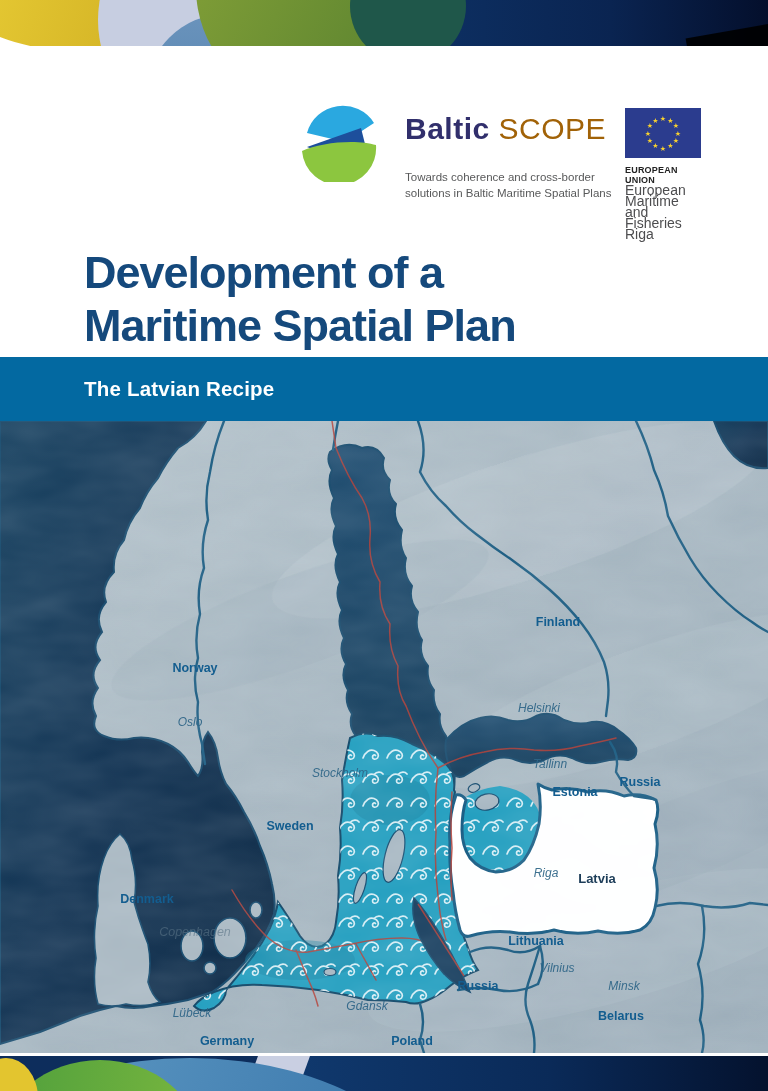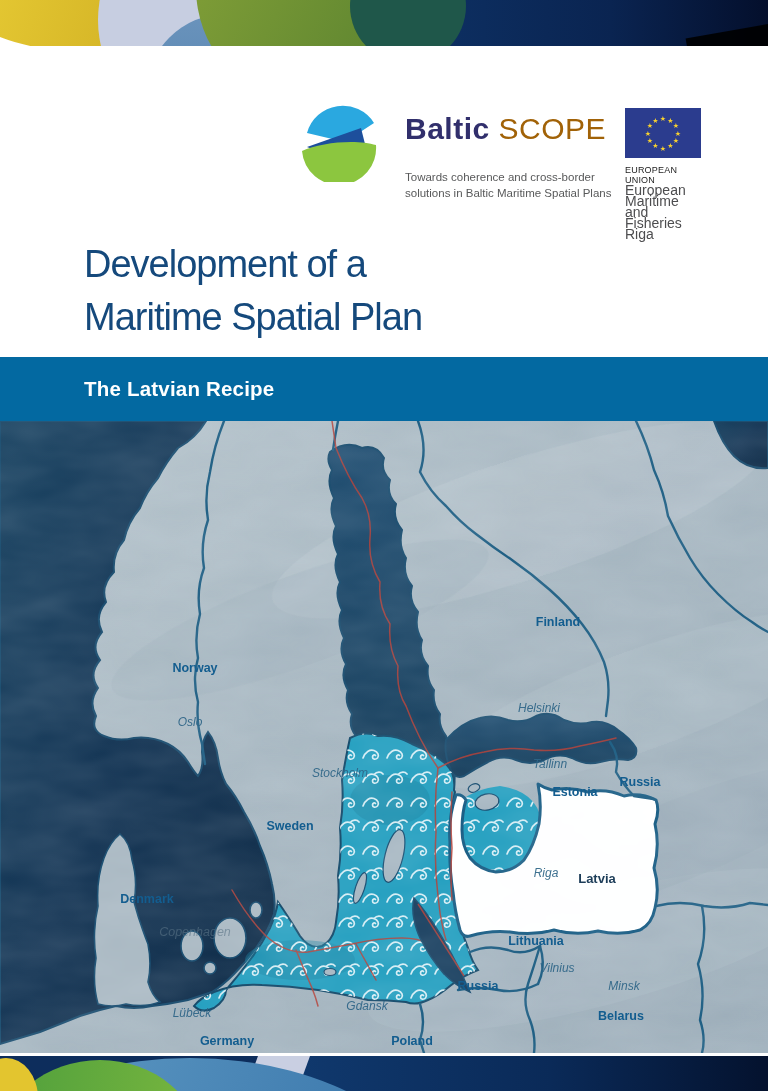--- a/index.html
+++ b/index.html
@@ -17,25 +17,25 @@
   .tb-dkgreen{left:350px;top:-52px;width:116px;height:116px;border-radius:50%;background:#1f574a;}
   
   .logo{position:absolute;left:298px;top:100px;width:82px;height:82px;}
   .brand{position:absolute;left:405px;top:112px;}
   .brand-title{font-size:30px;letter-spacing:.5px;}
   .brand-title .b{font-weight:bold;color:#312f6c;text-align:center;}
   .brand-title .s{font-weight:normal;color:#a16207;}
   .brand-tag{margin-top:23px;font-size:11.5px;line-height:16px;color:#58595a;}
   .eu{position:absolute;left:625px;top:108px;width:78px;}
   .eu-flag{width:76px;height:50px;display:block;}
-  .eu-cap1{margin-top:7px;font-size:9px;font-weight:normal;color:#232323;letter-spacing:.2px;}
+  .eu-cap1{margin-top:7px;font-size:9px;font-weight:bold;color:#232323;letter-spacing:.2px;}
   .eu-cap2{font-size:14px;color:#4d4d4f;line-height:11px;}
   
-  .cover-title{position:absolute;left:84px;top:238px;font-size:38px;line-height:53px;
-               font-weight:normal;letter-spacing:-1px;color:#15497c;}
+  .cover-title{position:absolute;left:84px;top:246px;font-size:45px;line-height:53px;
+               font-weight:bold;letter-spacing:-1px;color:#15497c;}
   .sub-bar{position:absolute;left:0;top:357px;width:768px;height:64px;background:#0369a1;}
   .sub-bar span{position:absolute;left:84px;top:20px;color:#fff;font-size:20.5px;font-weight:bold;letter-spacing:.2px;}
   
   .map{position:absolute;left:0;top:421px;width:768px;height:632px;}
   .lbl{font-family:"Liberation Sans",sans-serif;text-anchor:middle;}
   .country{font-weight:bold;font-size:12.5px;fill:#135d8f;}
   .country-dark{font-weight:bold;font-size:13px;fill:#1c3c58;}
   .city{font-style:italic;font-size:12px;fill:#2e6587;opacity:.92;}
   .city-faint{font-style:italic;font-size:12.5px;fill:#5a7487;opacity:.6;}
   

